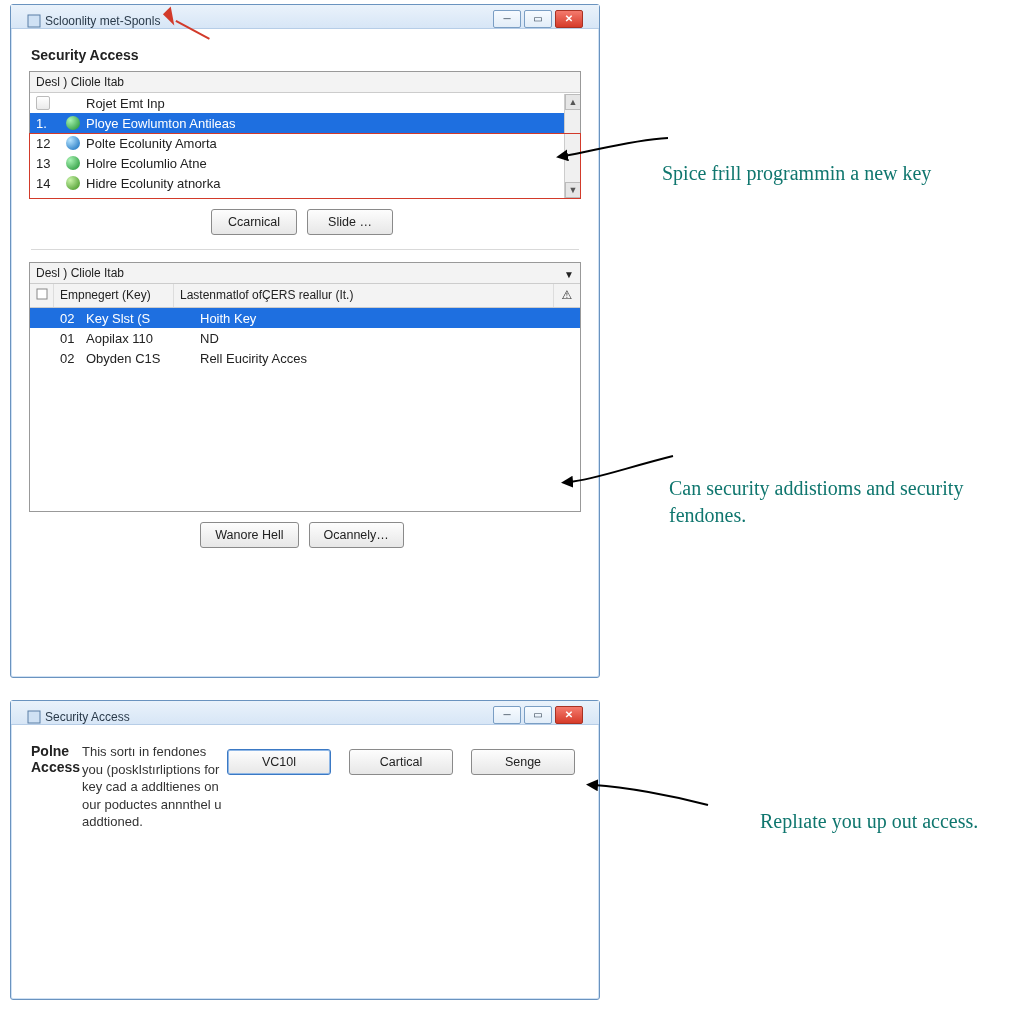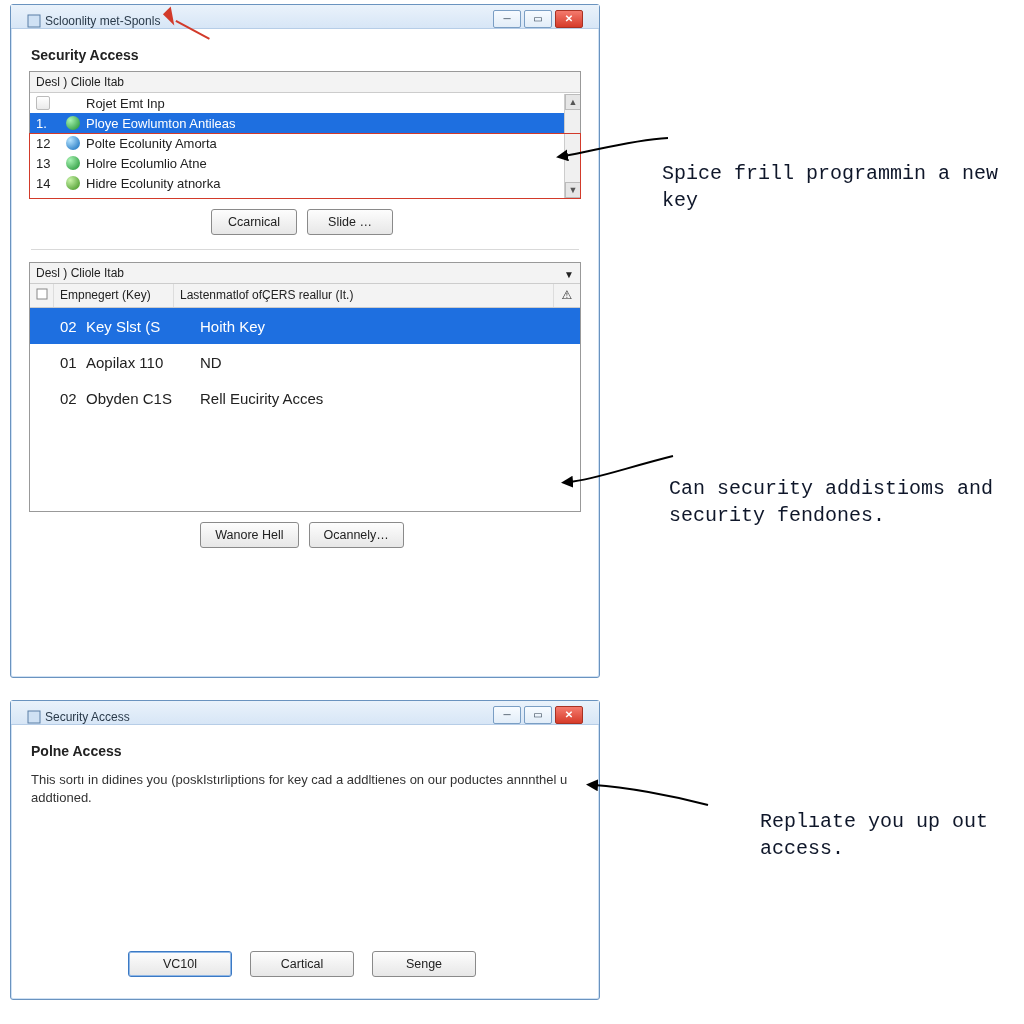--- a/index.html
+++ b/index.html
@@ -117,35 +117,35 @@
 
   .hr { height:1px; background:#d9d9d9; margin: 14px 2px 12px; }
 
   
   .tbl-head { display:flex; background:#f3f3f3; border-bottom:1px solid #ccc; font-size:12px; }
   .tbl-head .th { padding:4px 6px; border-right:1px solid #ddd; }
   .tbl-head .th.ico { width:24px; display:flex; align-items:center; justify-content:center;}
   .tbl-head .th.c1 { width:120px; }
   .tbl-head .th.c2 { flex:1; }
   .tbl-head .th.end { width:26px; border-right:none; text-align:center;}
-  .tbl-row { display:flex; padding:2px 0; font-size:15px; height:36px; align-items:center;}
+  .tbl-row { display:flex; padding:2px 0; font-size:13px; height:20px; align-items:center;}
   .tbl-row.sel { background:#1e6fe0; color:#fff; }
   .tbl-row .td.ico { width:24px; }
   .tbl-row .td.num { width:32px; padding-left:6px;}
   .tbl-row .td.c1 { width:114px; }
   .tbl-row .td.c2 { flex:1; }
 
   .dialog-text { font-size: 13px; color:#333; padding: 4px 2px 0; line-height:1.35;}
 
   
   .anno {
     position:absolute;
-    font-family: Liberation Mono, monospace;
+    font-family: Liberation Serif, serif;
     font-size: 20px;
-    color:#0f172a;
+    color:#0f766e;
     line-height:1.35;
     max-width: 340px;
   }
   .arrow-svg { position:absolute; overflow:visible; pointer-events:none; }
 
   .red-cursor {
     position:absolute;
     width:0; height:0;
     border-left: 11px solid transparent;
     border-right: 0 solid transparent;
@@ -289,23 +289,23 @@
       </span>
       <span>Security Access</span>
       <span class="spacer"></span>
       <div class="win-btns">
         <div class="win-btn">─</div>
         <div class="win-btn">▭</div>
         <div class="win-btn close">✕</div>
       </div>
     </div>
 
-    <div class="window-body" style="display:flex; flex-direction:column; height:calc(100% - 24px);border-radius:8px;">
+    <div class="window-body" style="display:flex; flex-direction:row; height:calc(100% - 24px);border-radius:8px;">
       <div class="section-title">Polne Access</div>
-      <div class="dialog-text">This sortı in didines you (poskIstırliptions for key cad a addltienes on our poductes annnthel u addtioned.</div>
+      <div class="dialog-text">This sortı in fendones you (poskIstırliptions for key cad a addltienes on our poductes annnthel u addtioned.</div>
 
       <div style="flex:1"></div>
 
       <div class="btn-row" style="justify-content:center; gap:18px; padding-bottom:8px;">
         <div class="btn primary" style="min-width:104px;">VC10l</div>
         <div class="btn" style="min-width:104px;">Cartical</div>
         <div class="btn" style="min-width:104px;">Senge</div>
       </div>
     </div>
   </div>

